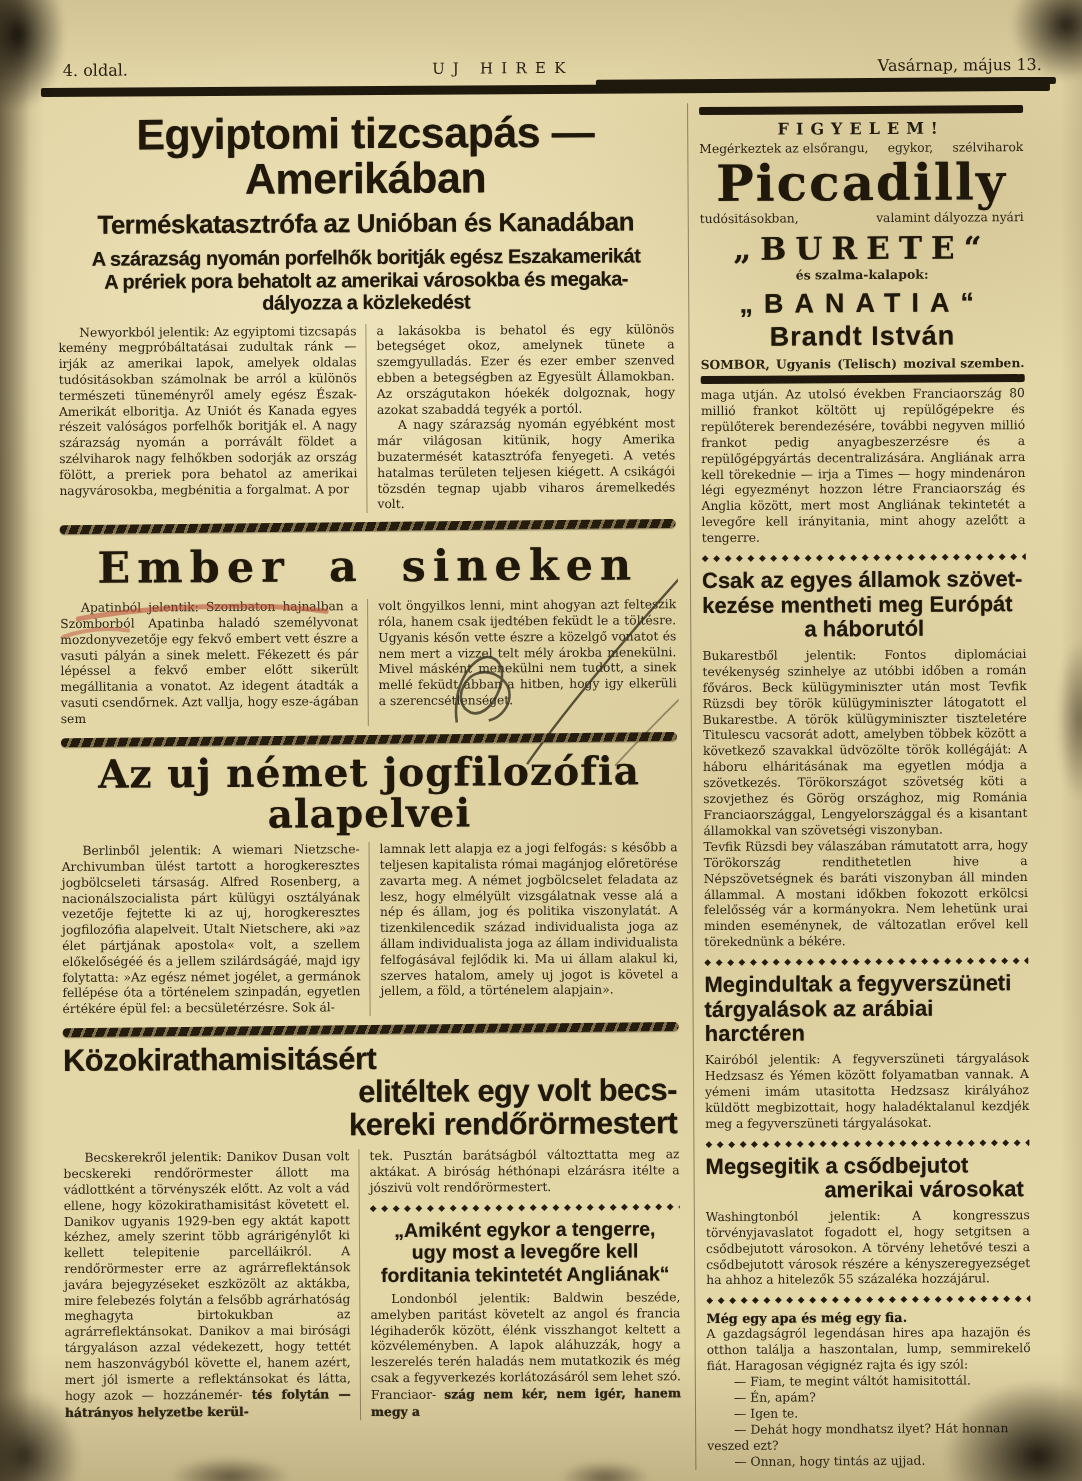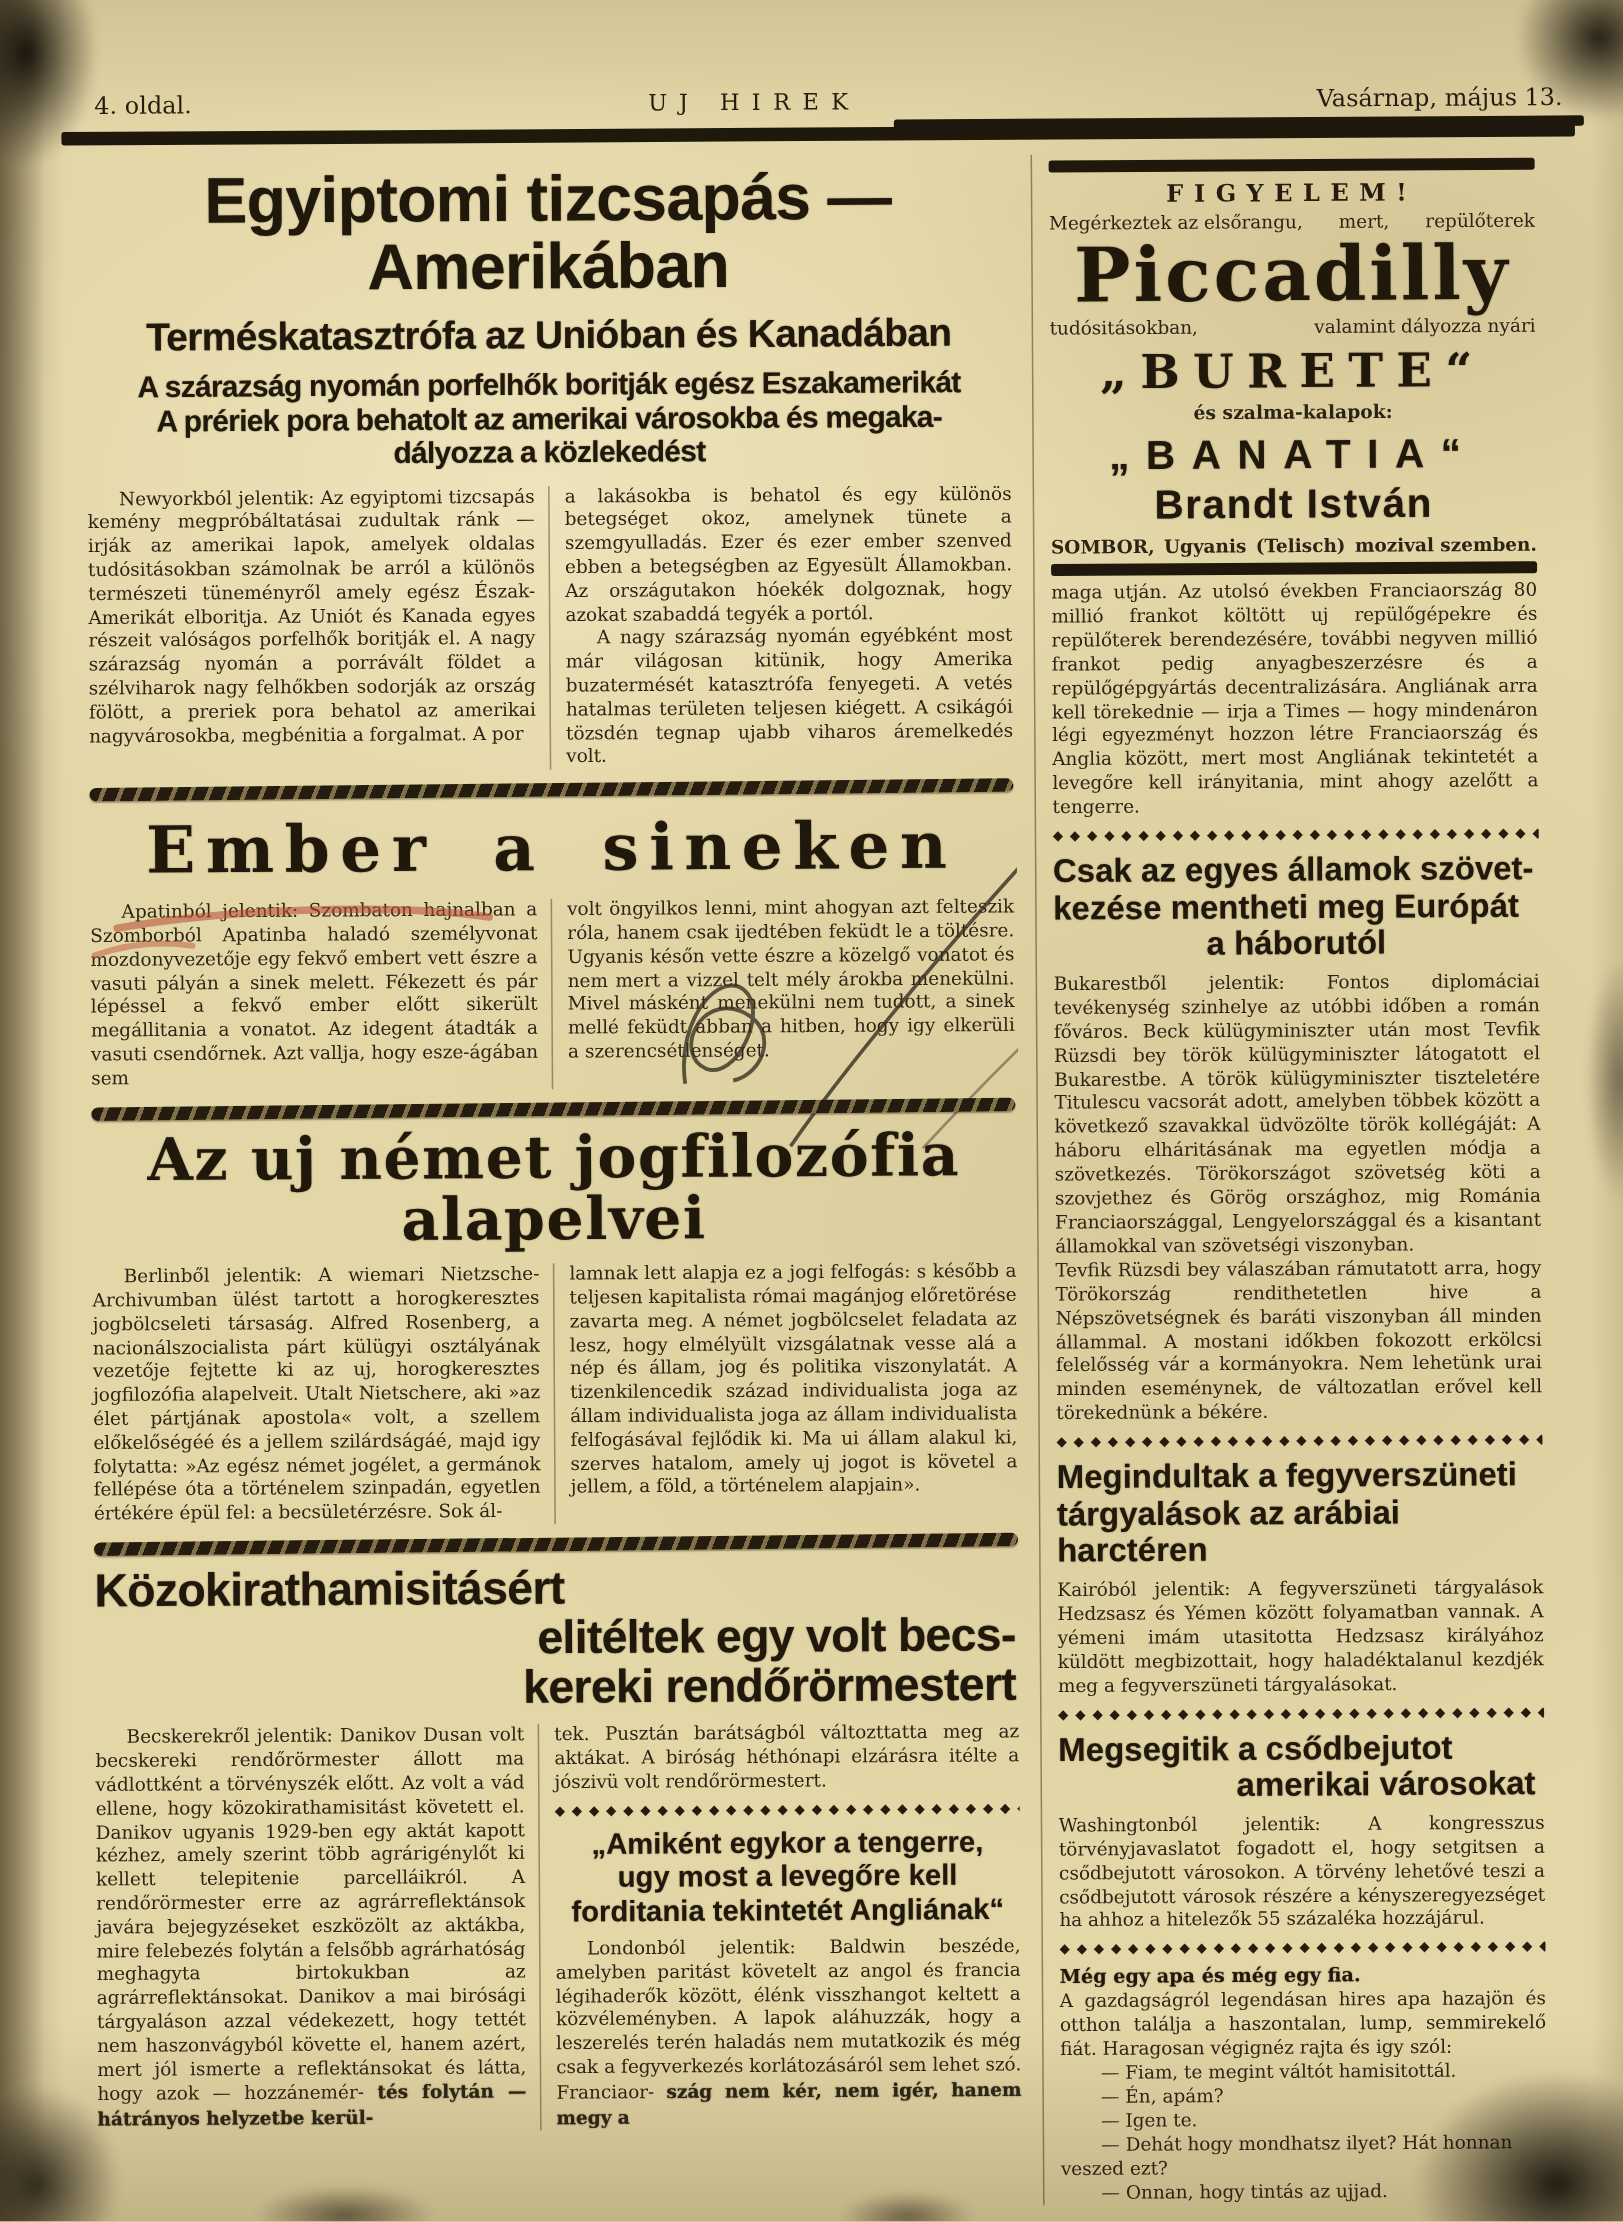--- a/index.html
+++ b/index.html
@@ -199,22 +199,22 @@
 
       </div>
 
       <div class="rightcol">
 
         <div class="ad">
           <div class="bar"></div>
           <div class="attn">FIGYELEM!</div>
           <div class="small">
             <span>Megérkeztek az elsőrangu,</span>
-            <span>mert,</span>
-            <span>repülőterek</span>
+            <span>egykor,</span>
+            <span>szélviharok</span>
           </div>
           <div class="brand1 ink">Piccadilly</div>
           <div class="small">
             <span>tudósitásokban,</span>
             <span>valamint dályozza nyári</span>
           </div>
           <div class="brand2 ink">„BURETE“</div>
           <div class="mid">és szalma-kalapok:</div>
           <div class="brand3 ink">„BANATIA“</div>
           <div class="owner ink">Brandt István</div>

